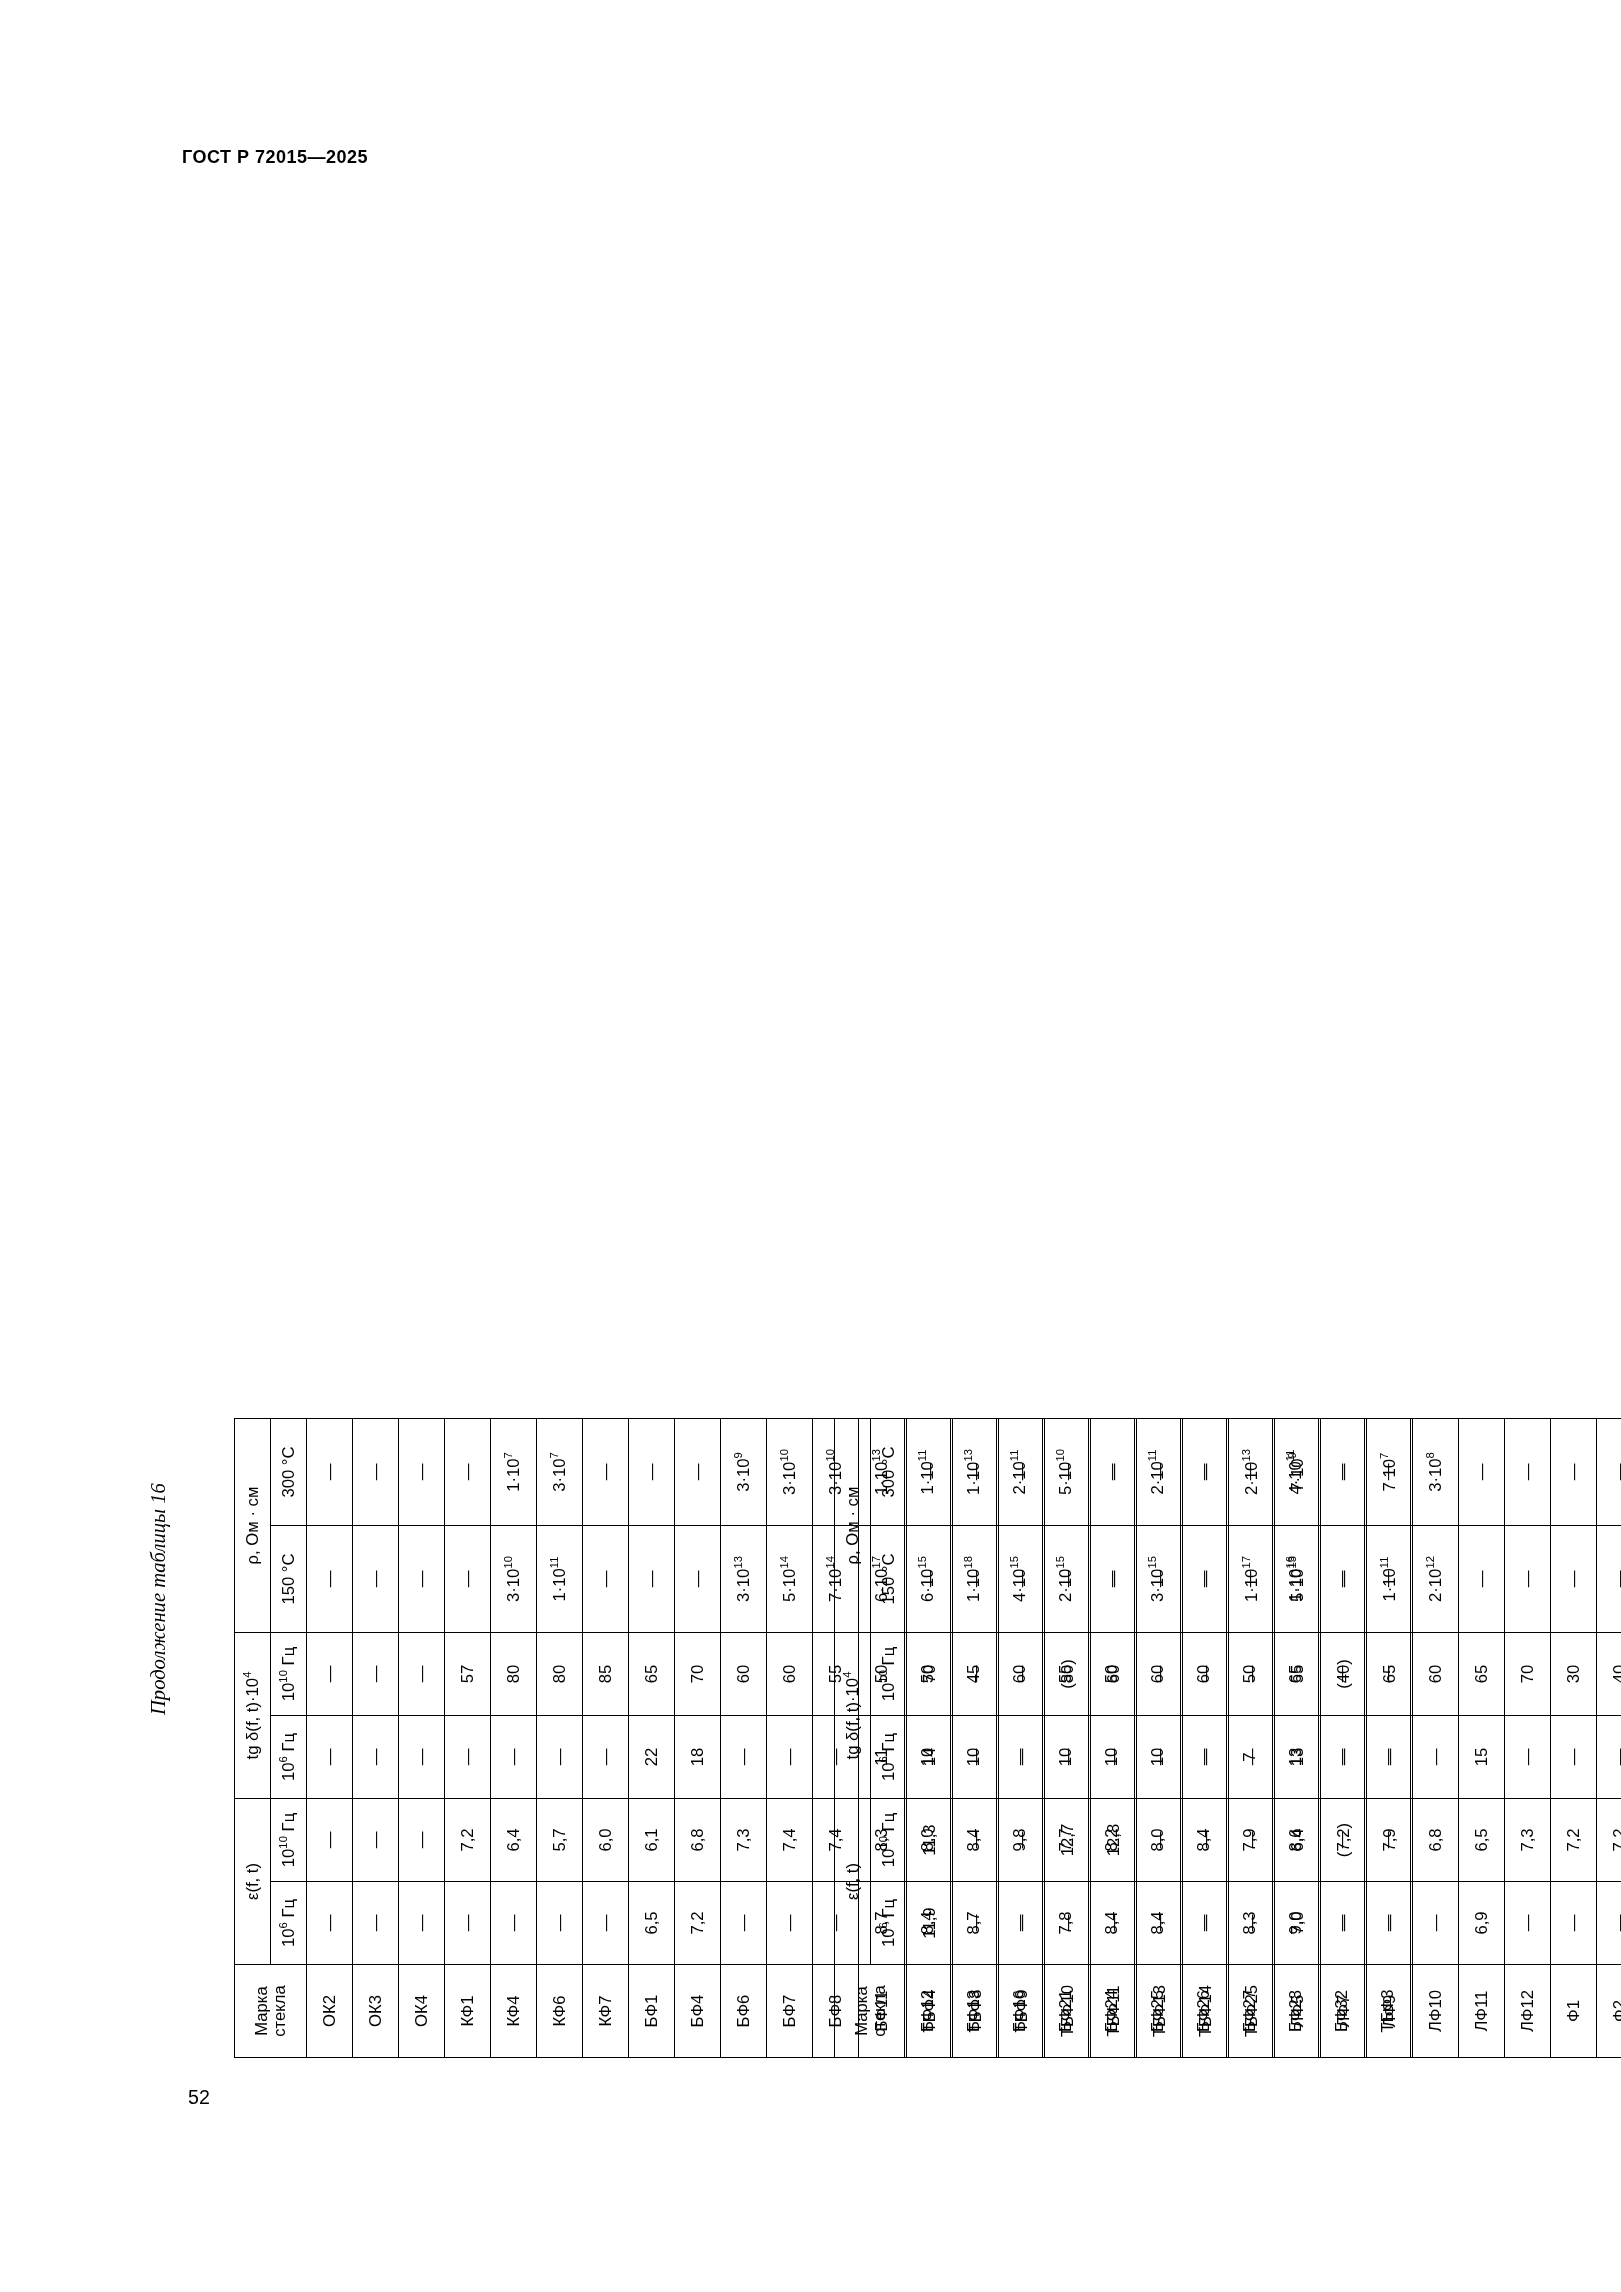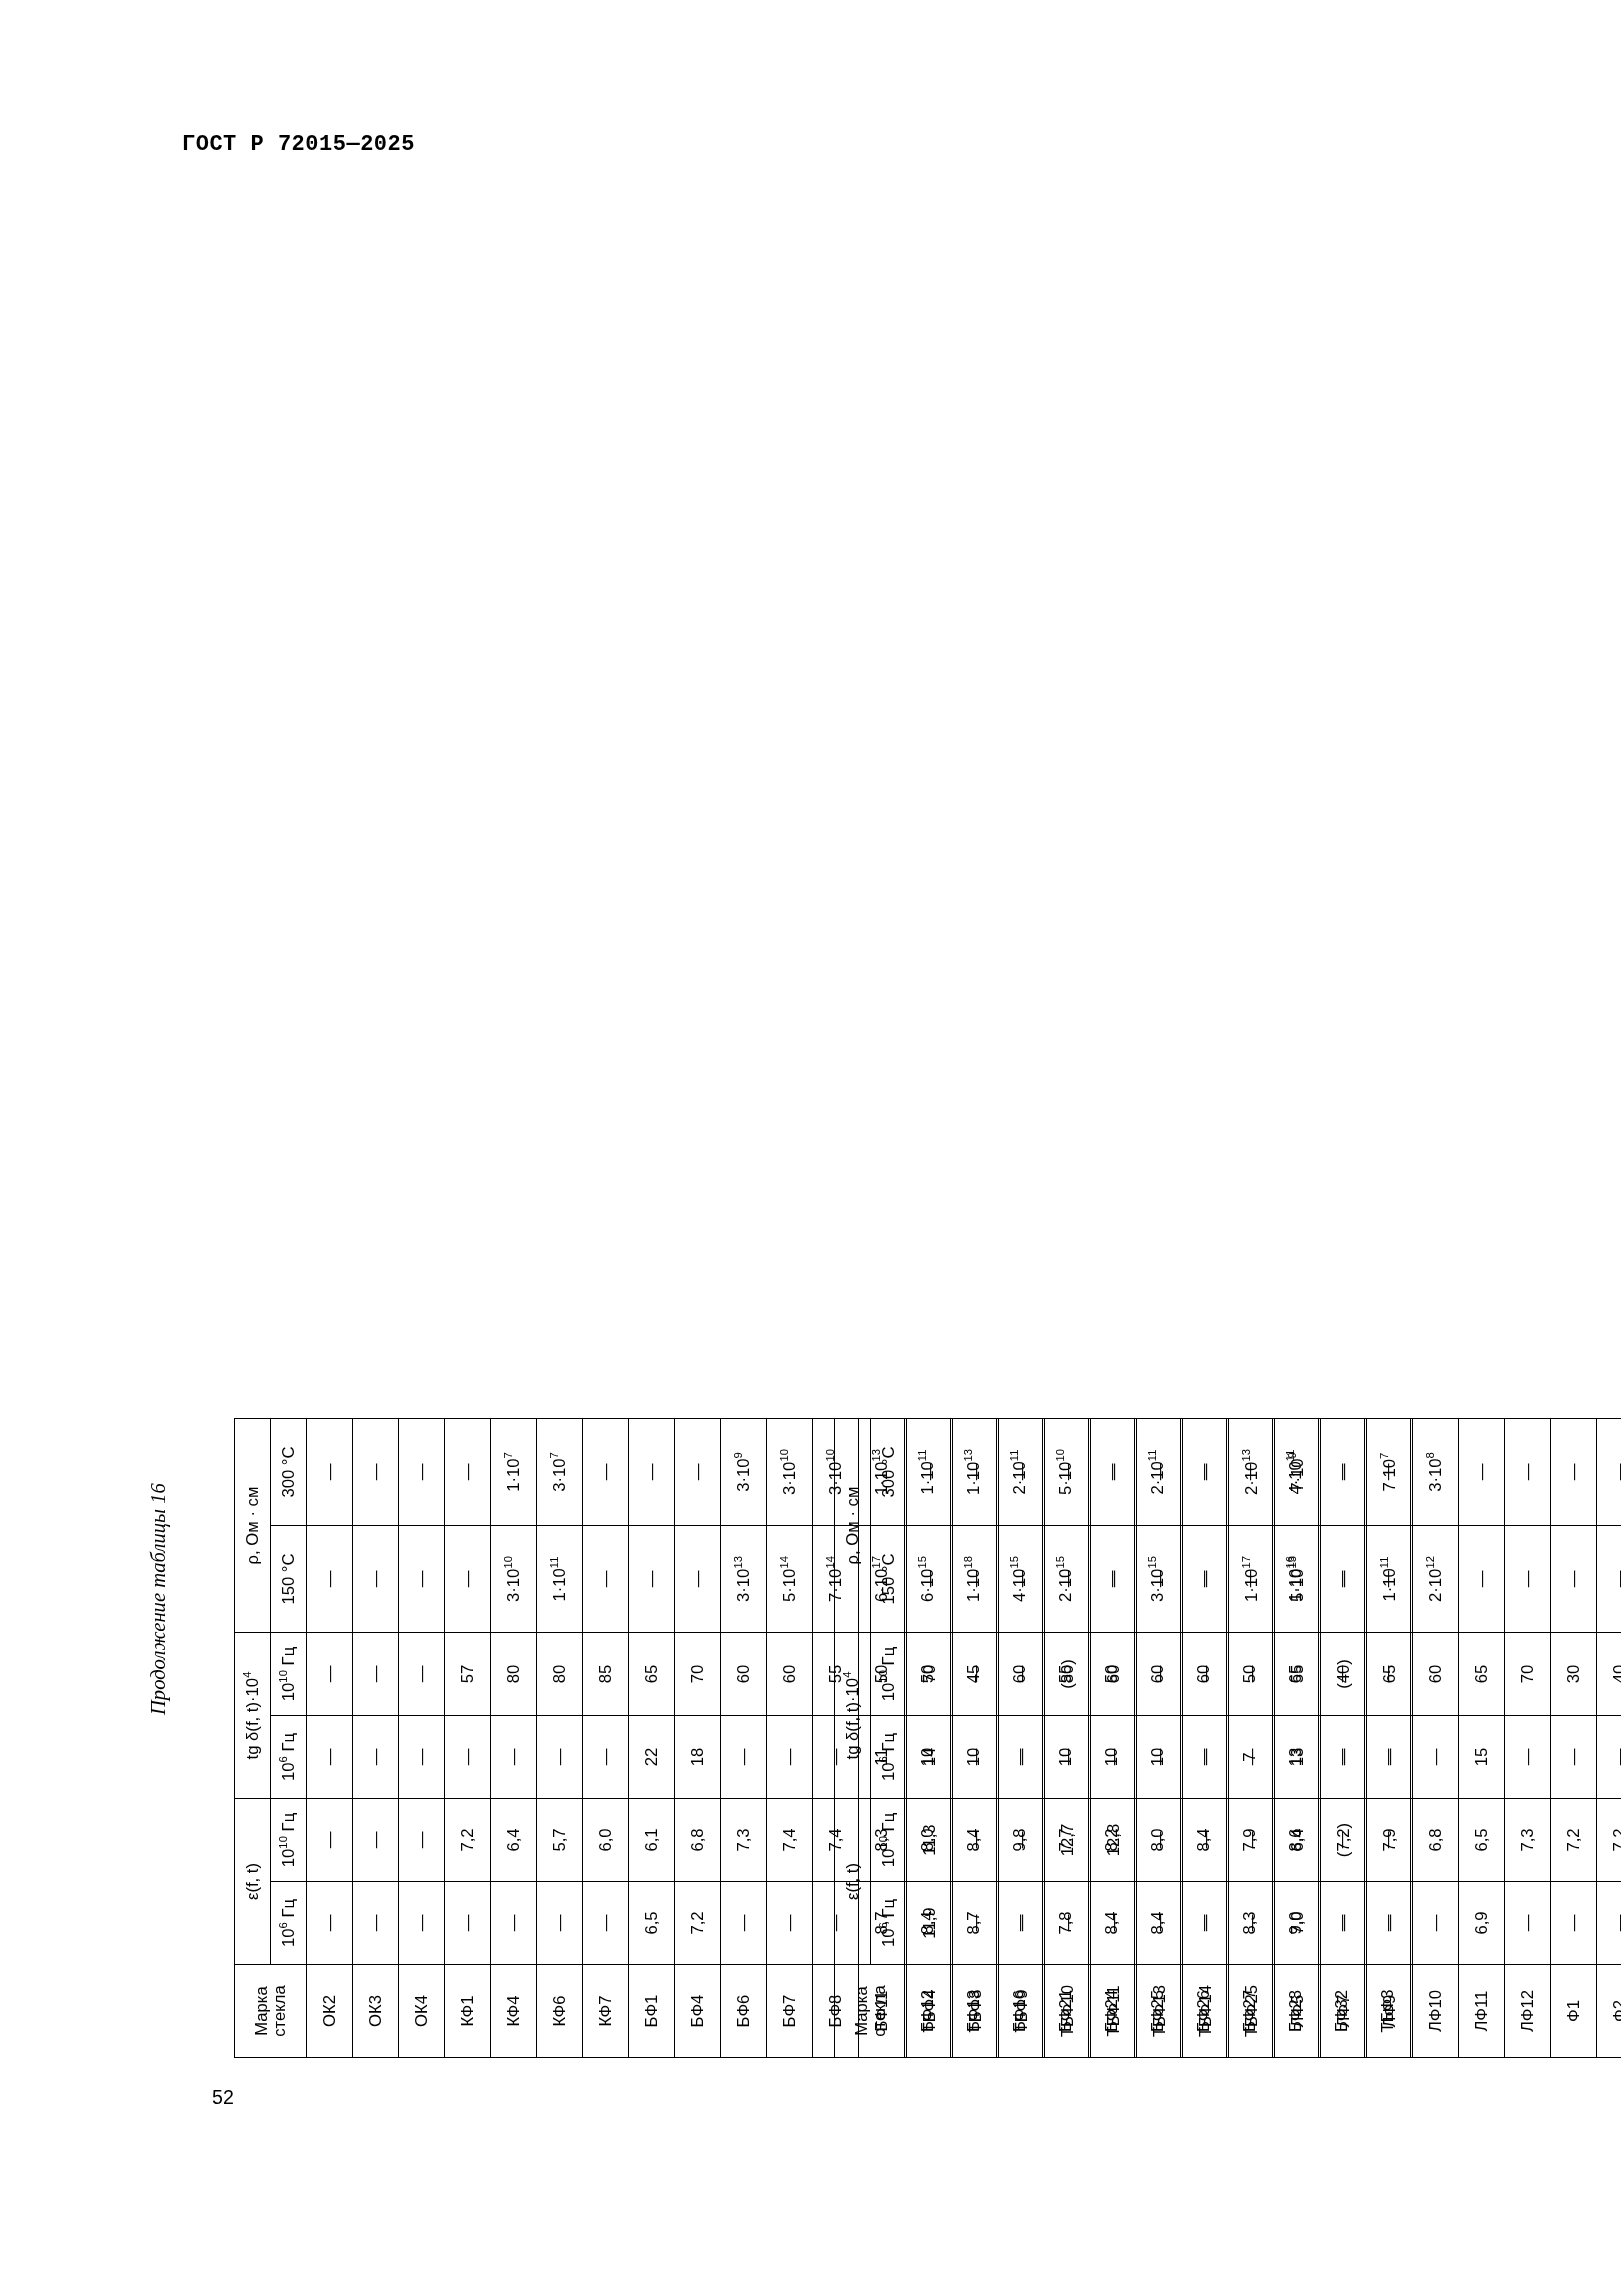--- a/index.html
+++ b/index.html
@@ -18,34 +18,33 @@
   .page {
     position: absolute;
     left: 0; top: 0;
     width: 1621px;
     height: 2293px;
   }
 
   .header {
     position: absolute;
     left: 182px;
-    top: 132px;
-    font-family: Liberation Mono, monospace;
+    top: 147px;
+    font-family: Liberation Sans, sans-serif;
     font-weight: bold;
-    font-size: 22px;
+    font-size: 18px;
     letter-spacing: 0.5px;
   }
 
   .page-number {
     position: absolute;
     left: 188px;
     top: 2086px;
     font-family: "Liberation Sans", sans-serif;
     font-size: 19.6px;
-    margin-left: 24px;
   }
 
   
   .caption-rot {
     position: absolute;
     left: 147px;
     top: 1715px;
     transform-origin: left top;
     transform: rotate(-90deg);
     font-family: "Liberation Serif", serif;

